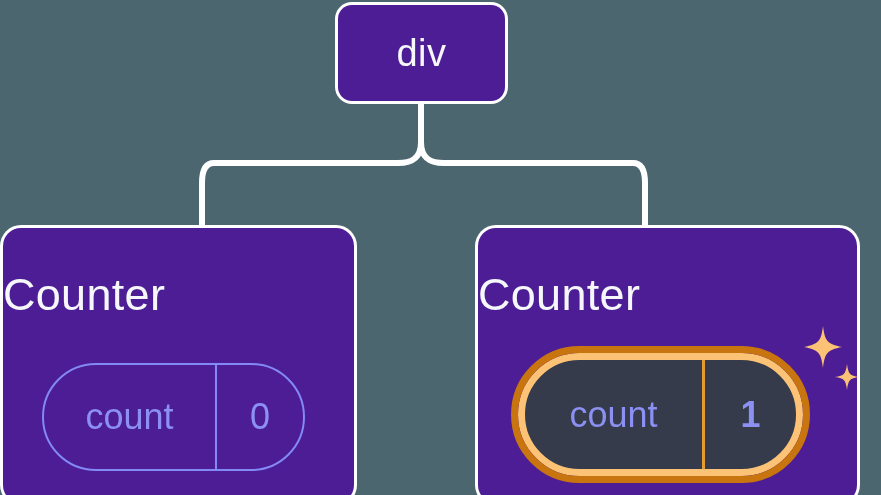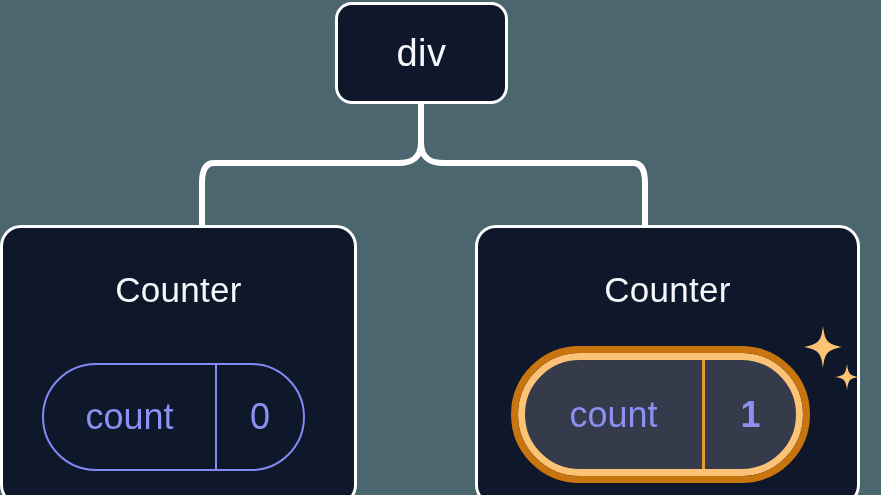--- a/index.html
+++ b/index.html
@@ -25,21 +25,21 @@
     left: 0;
     top: 0;
     width: 881px;
     height: 495px;
     pointer-events: none;
   }
 
   
   .node {
     position: absolute;
-    background: #0f172a;
+    background: #4c1d95;
     border-radius: 14px;
     box-shadow: 0 0 0 3px #ffffff;
     box-sizing: border-box;
   }
   .node.root {
     left: 338px;
     top: 5px;
     width: 167px;
     height: 96px;
     display: flex;
@@ -65,23 +65,22 @@
     left: 3px;
     top: 228px;
   }
   .node.child.right {
     left: 478px;
     top: 228px;
     width: 379px;
   }
   .node-title {
     color: #f5f7fa;
-    font-size: 35px;
-    font-weight: 400;
-    text-align: center;
+    font-size: 45px;
+    font-weight: 400;
     line-height: 1;
     letter-spacing: 0.3px;
   }
 
   
   .pill-wrap {
     position: absolute;
     margin-top: 16px;
   }
   .pill-wrap.left-pill {

